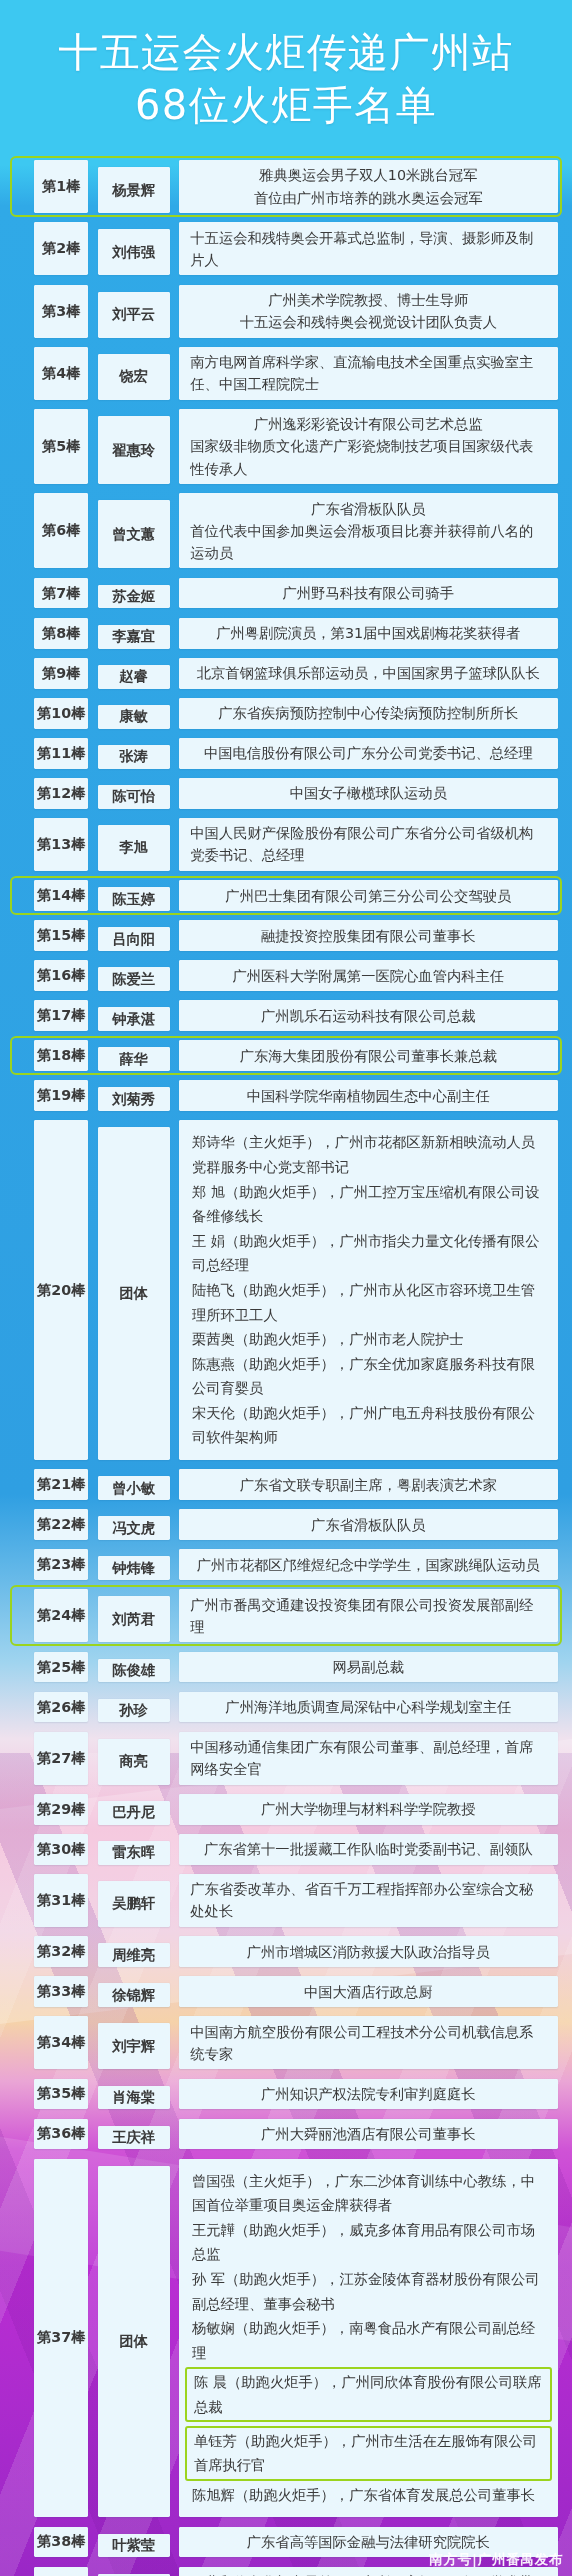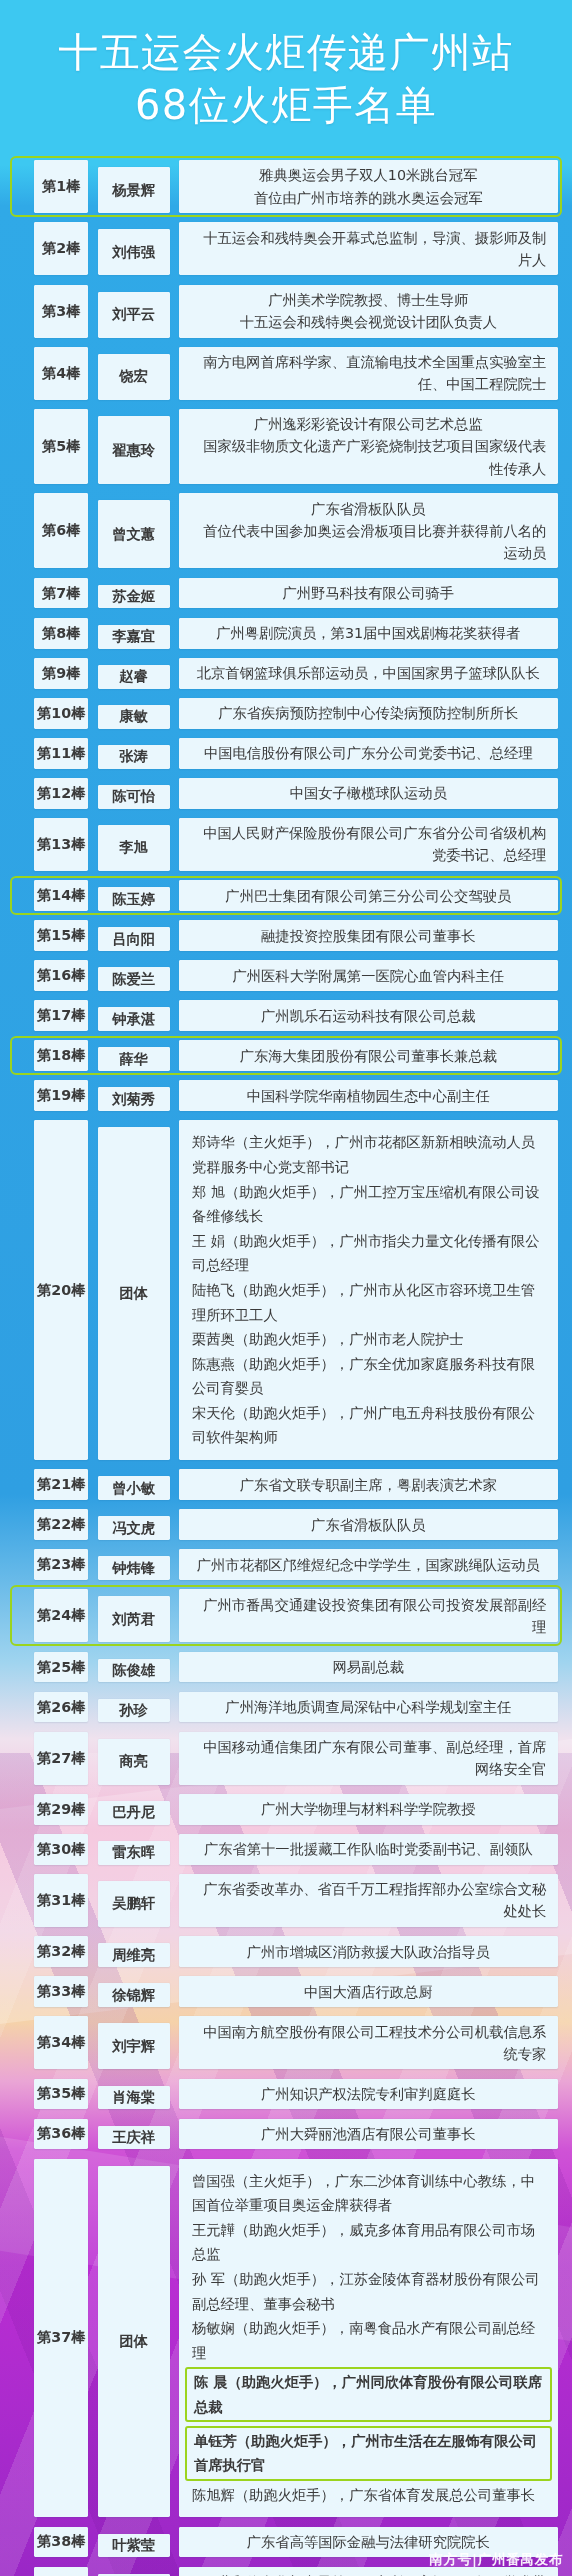--- a/index.html
+++ b/index.html
@@ -33,27 +33,27 @@
   .table { position:relative; z-index:2; display:flex; flex-direction:column; gap:9.3px; padding:10px 14.3px 0; }
   .row { display:flex; gap:9.3px; align-items:stretch; }
   .row.hl { outline:2.9px solid #9bd41e; outline-offset:2.1px; border-radius:2.1px; }
   .cell {
     background:#eaf7fd; color:#3a3a3a; font-size:14.3px;
     display:flex; align-items:center; justify-content:center;
     border-radius:1.4px; box-shadow:0 0.7px 1.4px rgba(20,80,120,.10);
   }
   .c-no   { width:54px;  flex:0 0 auto; min-height:26px; font-weight:600;margin-left:20px; }
   .c-name { width:72px; flex:0 0 auto; font-weight:600;margin-top:7px; }
-  .c-desc { flex:1; flex-direction:column; text-align:right; padding:4.3px 11.4px; line-height:1.55; min-height:26px; }
+  .c-desc { flex:1; flex-direction:column; text-align:left; padding:4.3px 11.4px; line-height:1.55; min-height:26px; }
   .c-desc .line { display:block; }
   .c-desc.team { align-items:flex-start; text-align:left; padding:10px 13px; line-height:1.72; }
   .c-desc.team .entry { display:block; width:100%; }
   .c-desc.team .entry.hl-box {
     border:2.9px solid #9bd41e; border-radius:2.9px;
-    margin:2.1px -7.2px; padding:0.7px 7.2px; width:calc(100% + 14.3px);font-weight:bold;
+    margin:2.1px -7.2px; padding:0.7px 7.2px; width:calc(100% + 14.3px);
   }
   .watermark {
     position:absolute; right:8.6px; bottom:7.2px; z-index:3;
     color:rgba(255,255,255,.92); font-size:13.6px; font-weight:bold;
     font-family:"DejaVu Serif","Liberation Serif",serif; letter-spacing:0.7px;
   }
 </style>
 </head>
 <body>
 

